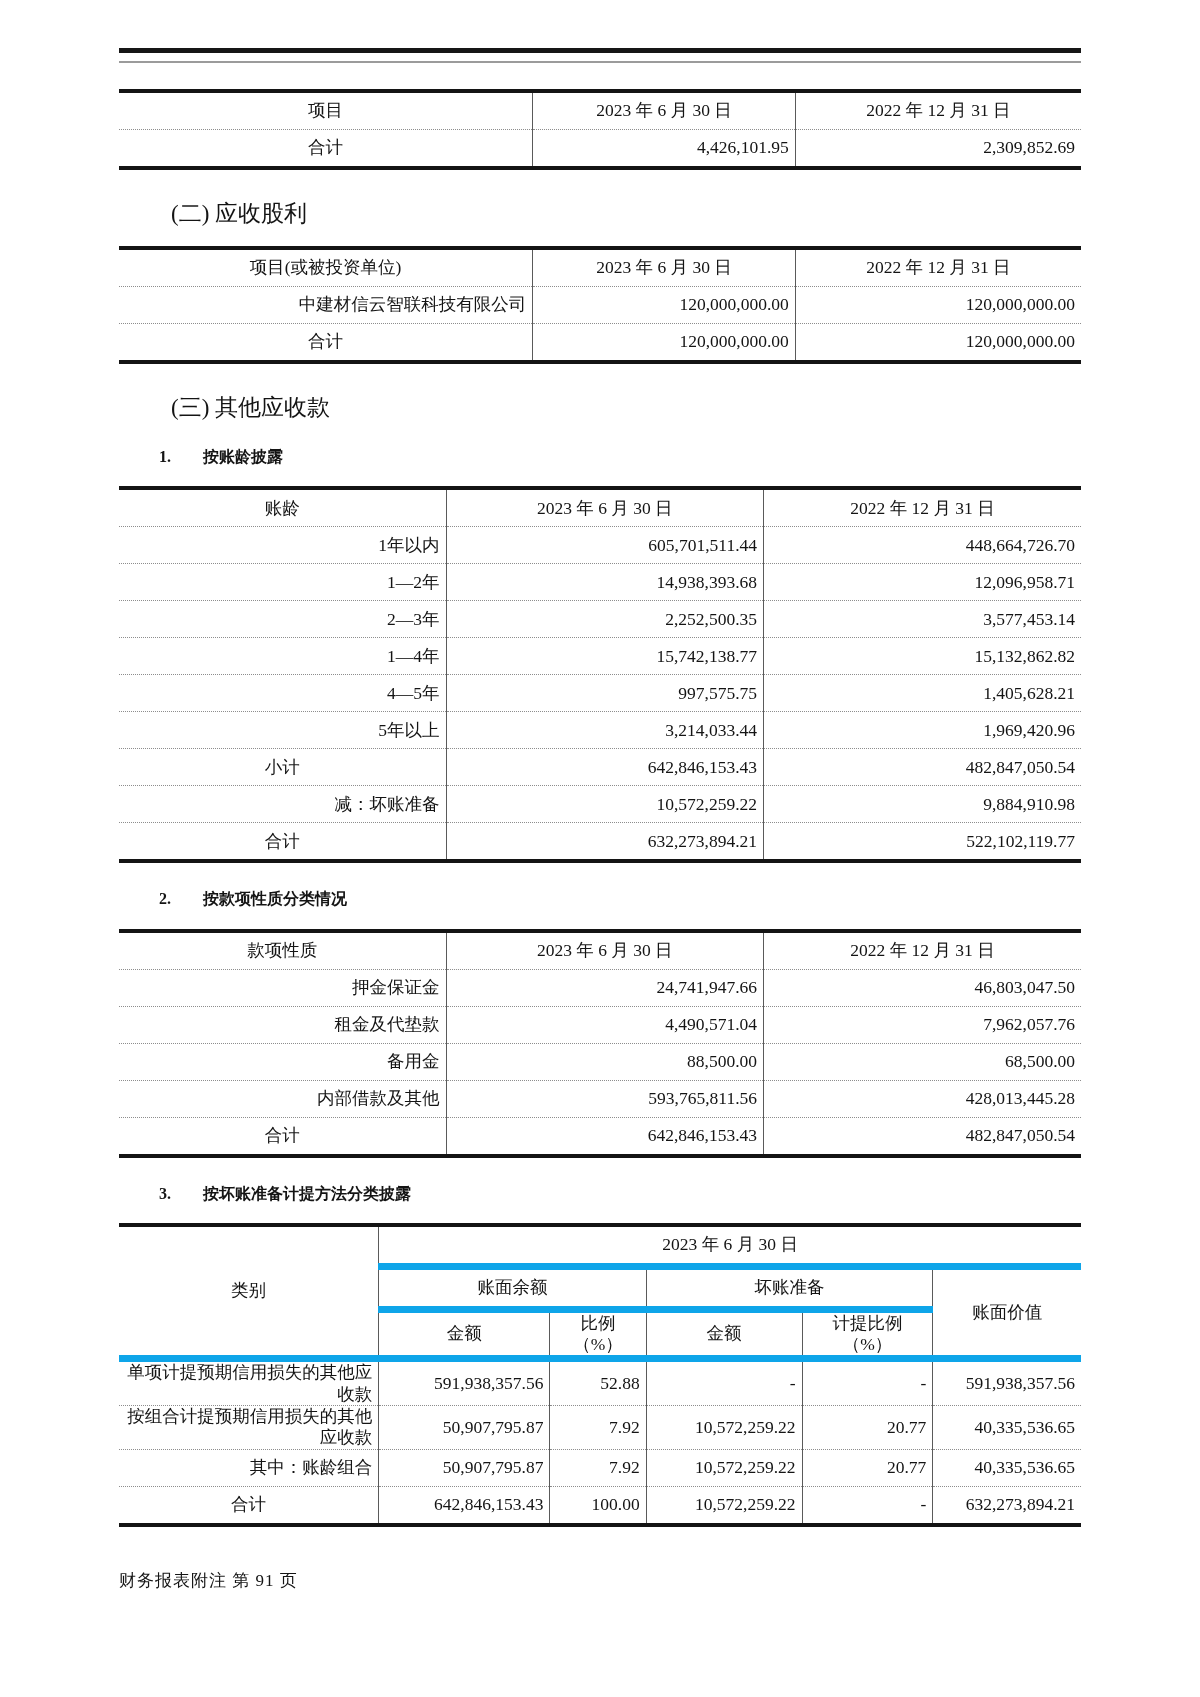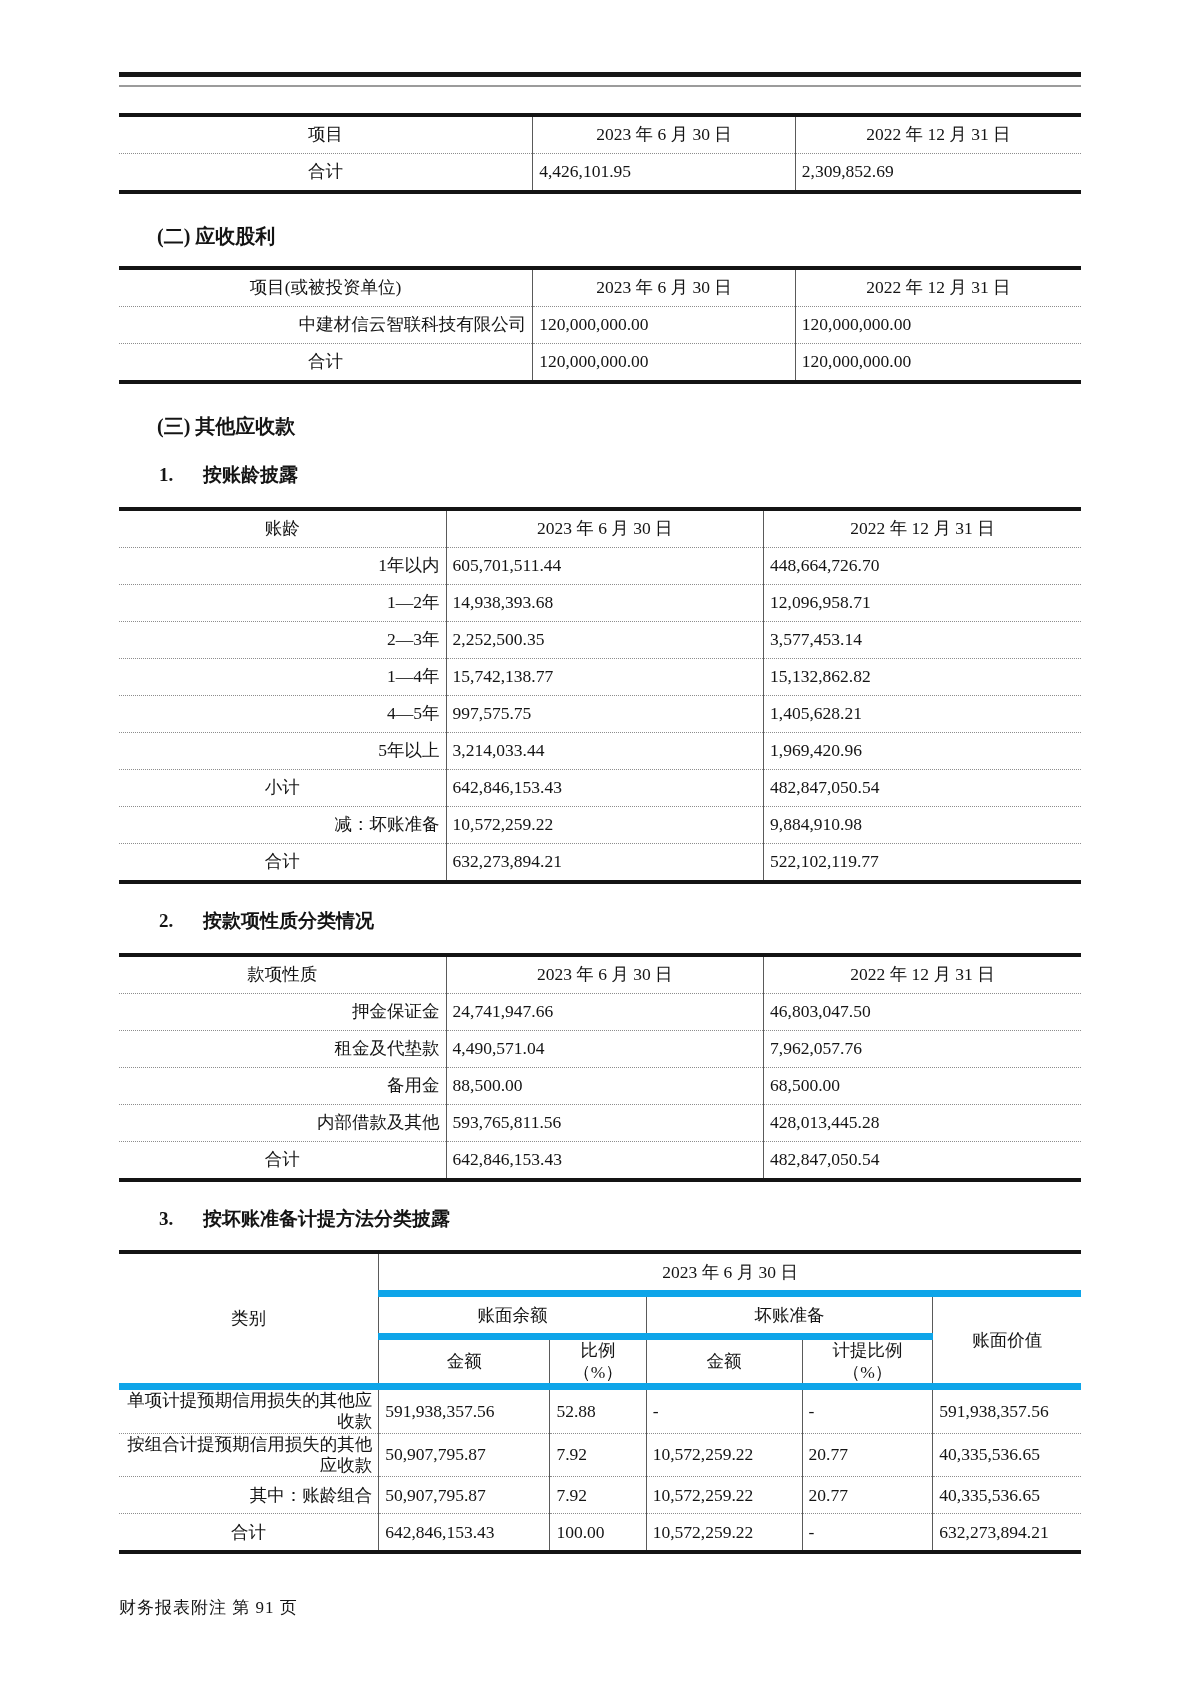--- a/index.html
+++ b/index.html
@@ -2,44 +2,44 @@
 <html><head>
 <meta charset="utf-8">
 <style>
   html,body{margin:0;padding:0;background:#ffffff;}
   body{
     width:1200px;height:1697px;
     font-family:"Liberation Serif","DejaVu Serif",serif;
     color:#141414;
     position:relative;
   }
-  .content{width:962px;margin-left:119px;padding-top:72px;}
+  .content{width:962px;margin-left:119px;padding-top:48px;}
 
   .double-rule{height:8px;border-top:5px solid #161616;border-bottom:2px solid #9b9b9b;}
 
   table.tbl{
     width:100%;border-collapse:collapse;table-layout:fixed;
     border-top:4px solid #141414;border-bottom:4px solid #141414;
     font-size:17.5px;
   }
   table.tbl td{padding:0 6px;vertical-align:middle;line-height:1.22;height:36px;}
   .hdr td{height:38px;}
   .r34 td{height:34px;}
   .r46 td{height:46px;}
   .r50 td{height:50px;}
   .bl{border-left:1px solid #5a5a5a;}
   .bt{border-top:1px dotted #8d8d8d;}
   .bts{border-top:7px solid #0ea5e9;}
   .center{text-align:center;}
   .left{text-align:right;padding-left:10px;}
-  .num{text-align:left;padding-right:13px;}
+  .num{text-align:right;padding-right:13px;}
   .pre{white-space:pre-line;}
 
-  .sec-heading{font-size:20px;font-weight:bold;margin:30px 0 18px 38px;line-height:1.2;}
-  .sub-heading{font-size:19px;font-weight:bold;margin:26px 0 20px 40px;line-height:1.2;}
+  .sec-heading{font-size:23px;font-weight:normal;margin:30px 0 18px 52px;line-height:1.2;}
+  .sub-heading{font-size:16px;font-weight:bold;margin:26px 0 20px 40px;line-height:1.2;}
   .sub-heading .no{display:inline-block;min-width:44px;}
 
   .mt-t1{margin-top:26px;}
   .mt-t2{margin-top:16px;}
   .mt-age{margin-top:2px;}
   .footer{margin-top:42px;font-size:17px;letter-spacing:1px;}
 </style>
 </head>
 <body>
 

